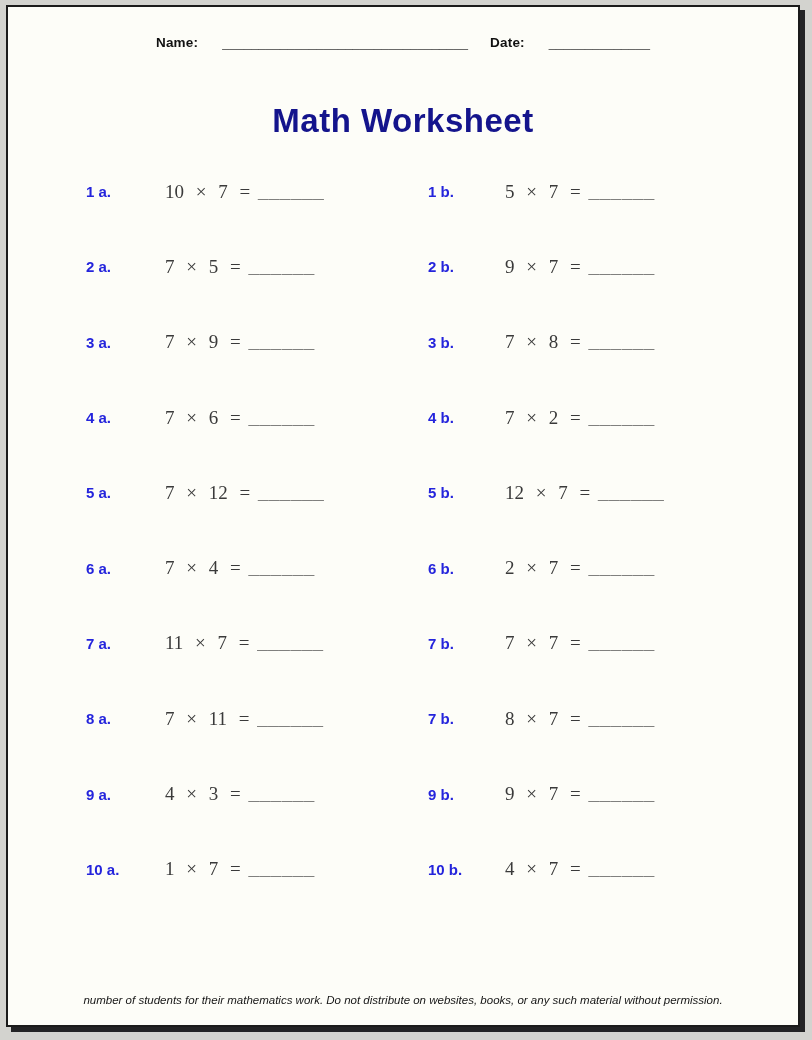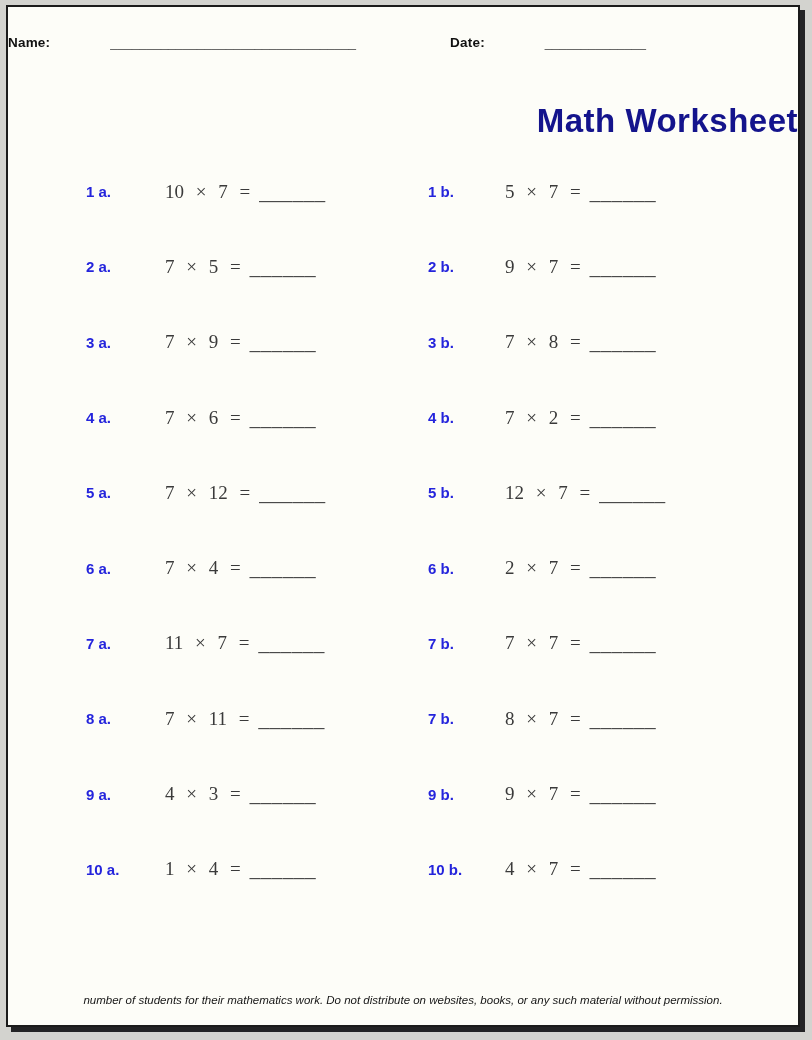--- a/index.html
+++ b/index.html
@@ -22,39 +22,38 @@
     position: relative;
     width: 794px; height: 1022px;
     margin: 5px 0 0 6px;
     background: var(--page_bg);
     border: 2px solid var(--border_ink);
     box-shadow: 5px 5px 0 0 #232325;
   }
   
   .header-row {
     display: flex;
-    justify-content: flex-start;
+    justify-content: center;
     align-items: baseline;
     margin-top: 28px;
     font-size: 13.5px;
     color: #111;
-    gap: 36px;
   }
   .hdr-label { font-weight: bold; letter-spacing: 0.2px; }
   .hdr-line {
     color: var(--line_ink);
     font-size: 13px;
     margin-left: 24px;
     white-space: nowrap;
   }
   .hdr-gap { width: 22px; }
   
   .title {
     margin-top: 52px;
-    text-align: right;
+    text-align: center;
     font-size: 33px;
     font-weight: bold;
     color: var(--title_blue);
     letter-spacing: 0.5px;
   }
   
   .problems {
     margin-top: 14px;
     padding-left: 78px;
     display: grid;
@@ -77,20 +76,21 @@
     word-spacing: 7px;
     white-space: nowrap;
     font-family: Liberation Serif, serif;
   }
   .pblank {
     font-size: 19px;
     color: var(--line_ink);
     margin-left: 9px;
     letter-spacing: 0.5px;
     white-space: nowrap;
+    font-style: italic;
   }
   
   .footer {
     position: absolute;
     left: 0; right: 0;
     bottom: 14px;
     text-align: center;
     font-style: italic;
     font-size: 11.5px;
     color: #161616;
@@ -246,21 +246,21 @@
       </div>
     <div class="pcell">
         <span class="pexpr">9 × 7 =</span>
         <span class="pblank">______</span>
       </div>
 
     <div class="pcell">
         <span class="plabel">10 a.</span>
       </div>
     <div class="pcell">
-        <span class="pexpr">1 × 4 =</span>
+        <span class="pexpr">1 × 7 =</span>
         <span class="pblank">______</span>
       </div>
     <div class="pcell">
         <span class="plabel">10 b.</span>
       </div>
     <div class="pcell">
         <span class="pexpr">4 × 7 =</span>
         <span class="pblank">______</span>
       </div>
 

